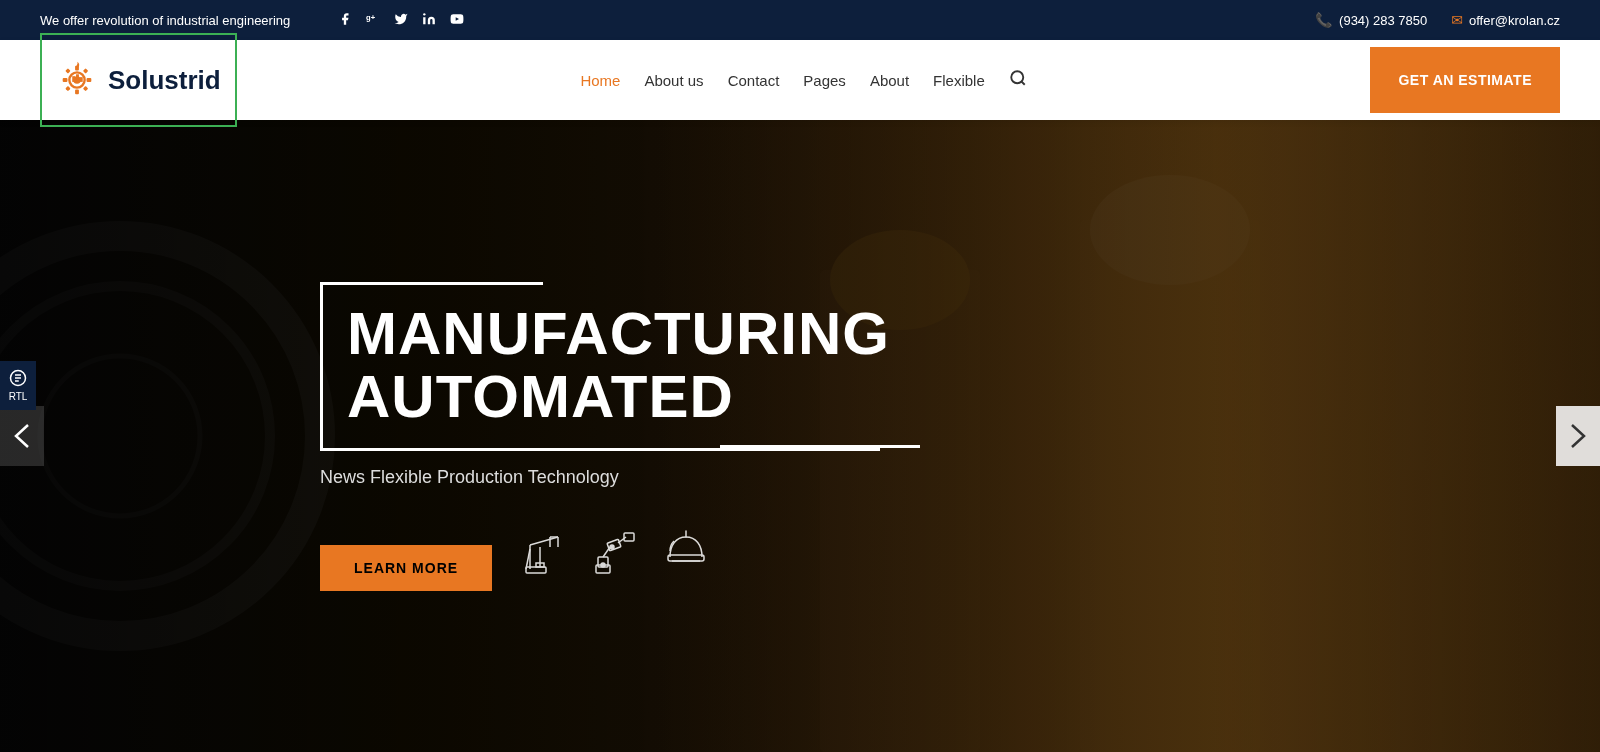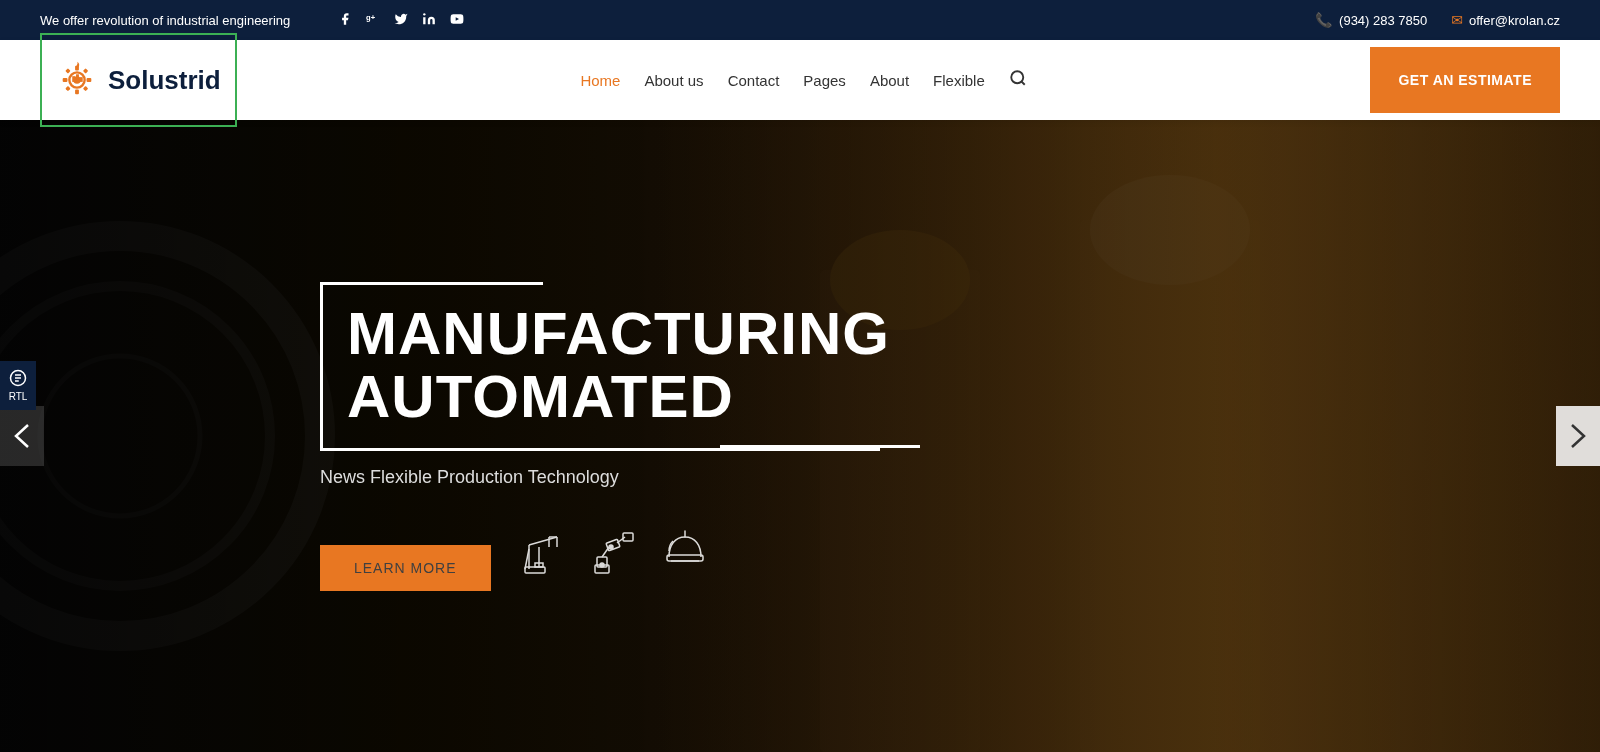--- a/index.html
+++ b/index.html
@@ -144,25 +144,25 @@
       margin: 16px 0 28px 0;
       font-weight: 300;
     }
     .hero-actions {
       display: flex;
       align-items: center;
       gap: 28px;
     }
     .btn-learn {
       background: #e87722;
-      color: #404040;
+      color: #000000;
       border: none;
       padding: 15px 34px;
       font-size: 14px;
-      font-weight: 400;
+      font-weight: 700;
       letter-spacing: 1px;
       cursor: pointer;
       text-transform: uppercase;
       margin-top: 29px;
     }
     .hero-icons {
       display: flex;
       gap: 18px;
     }
     .hero-icon {

